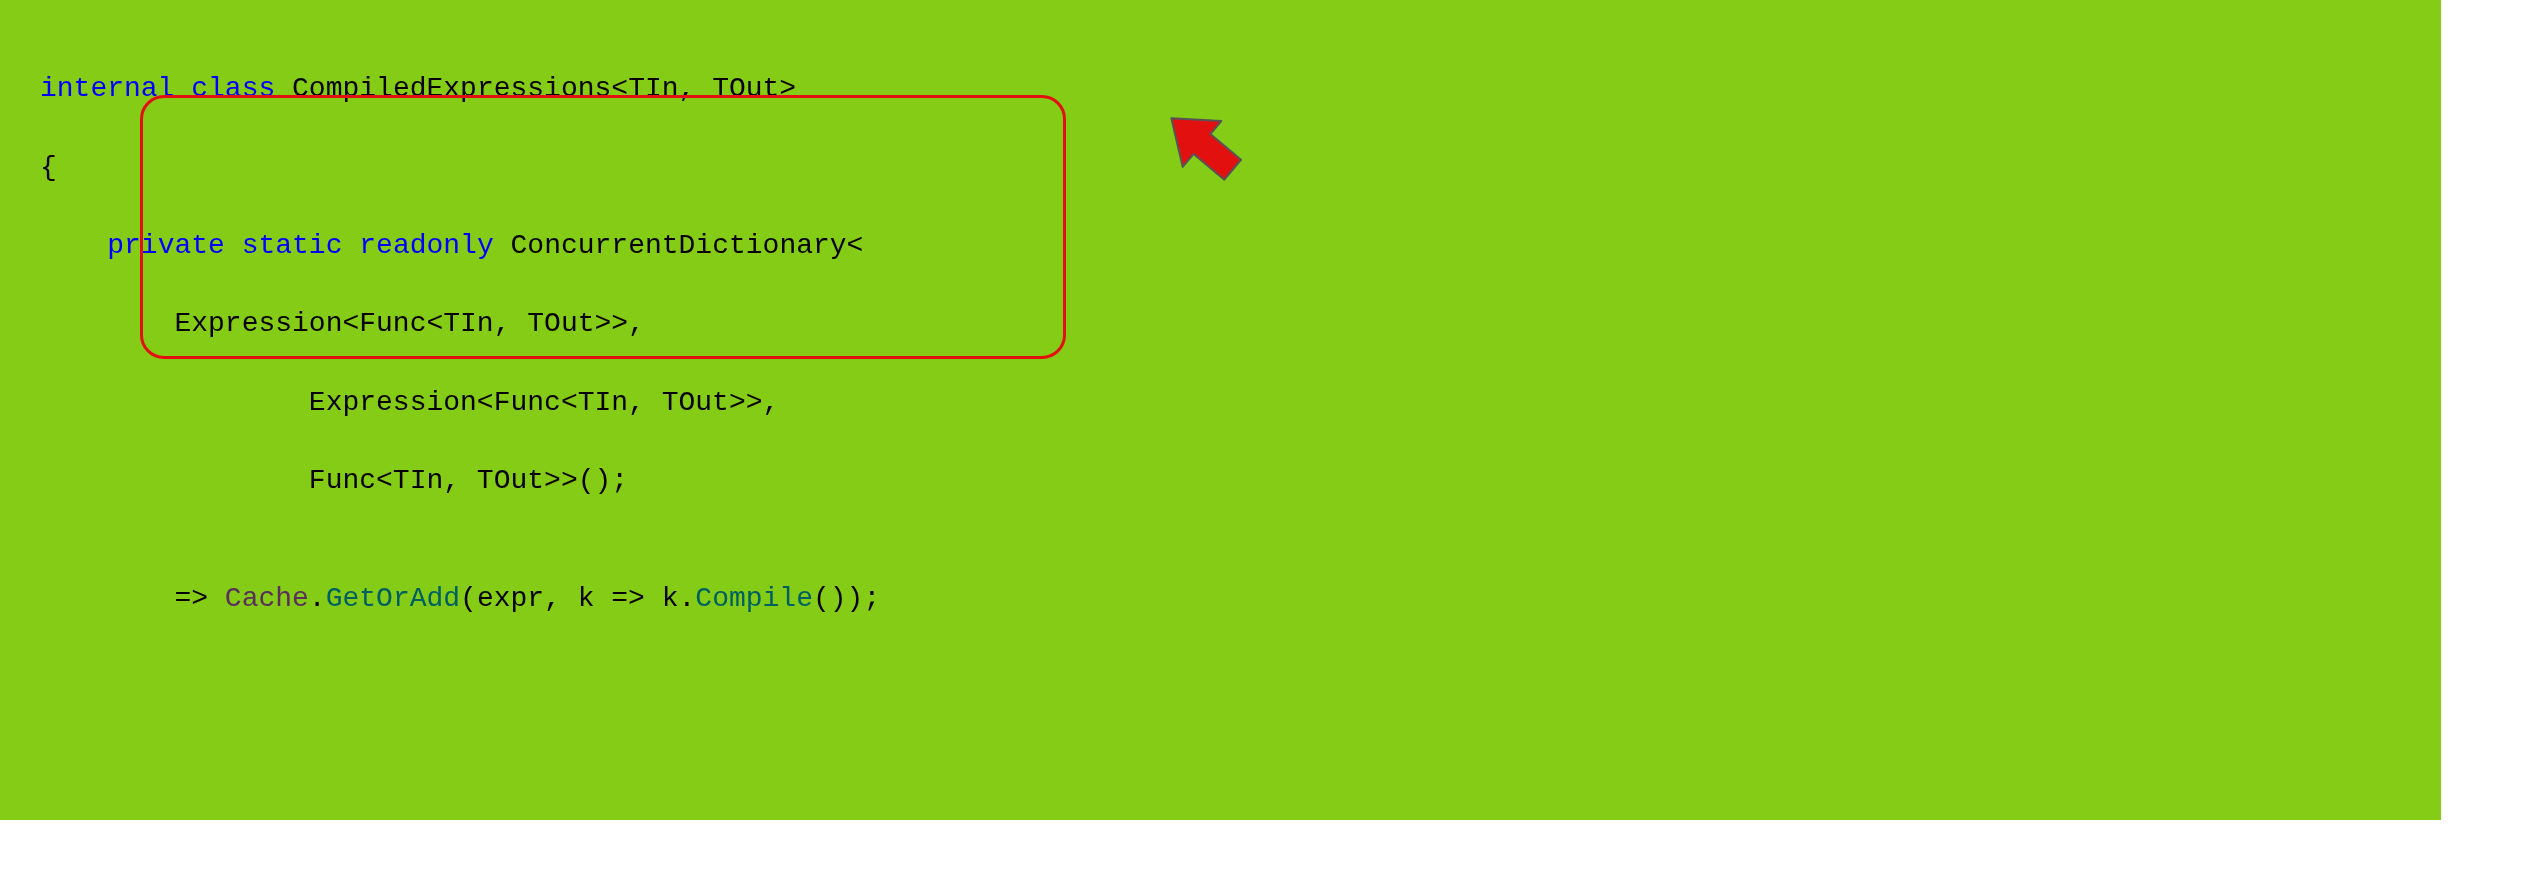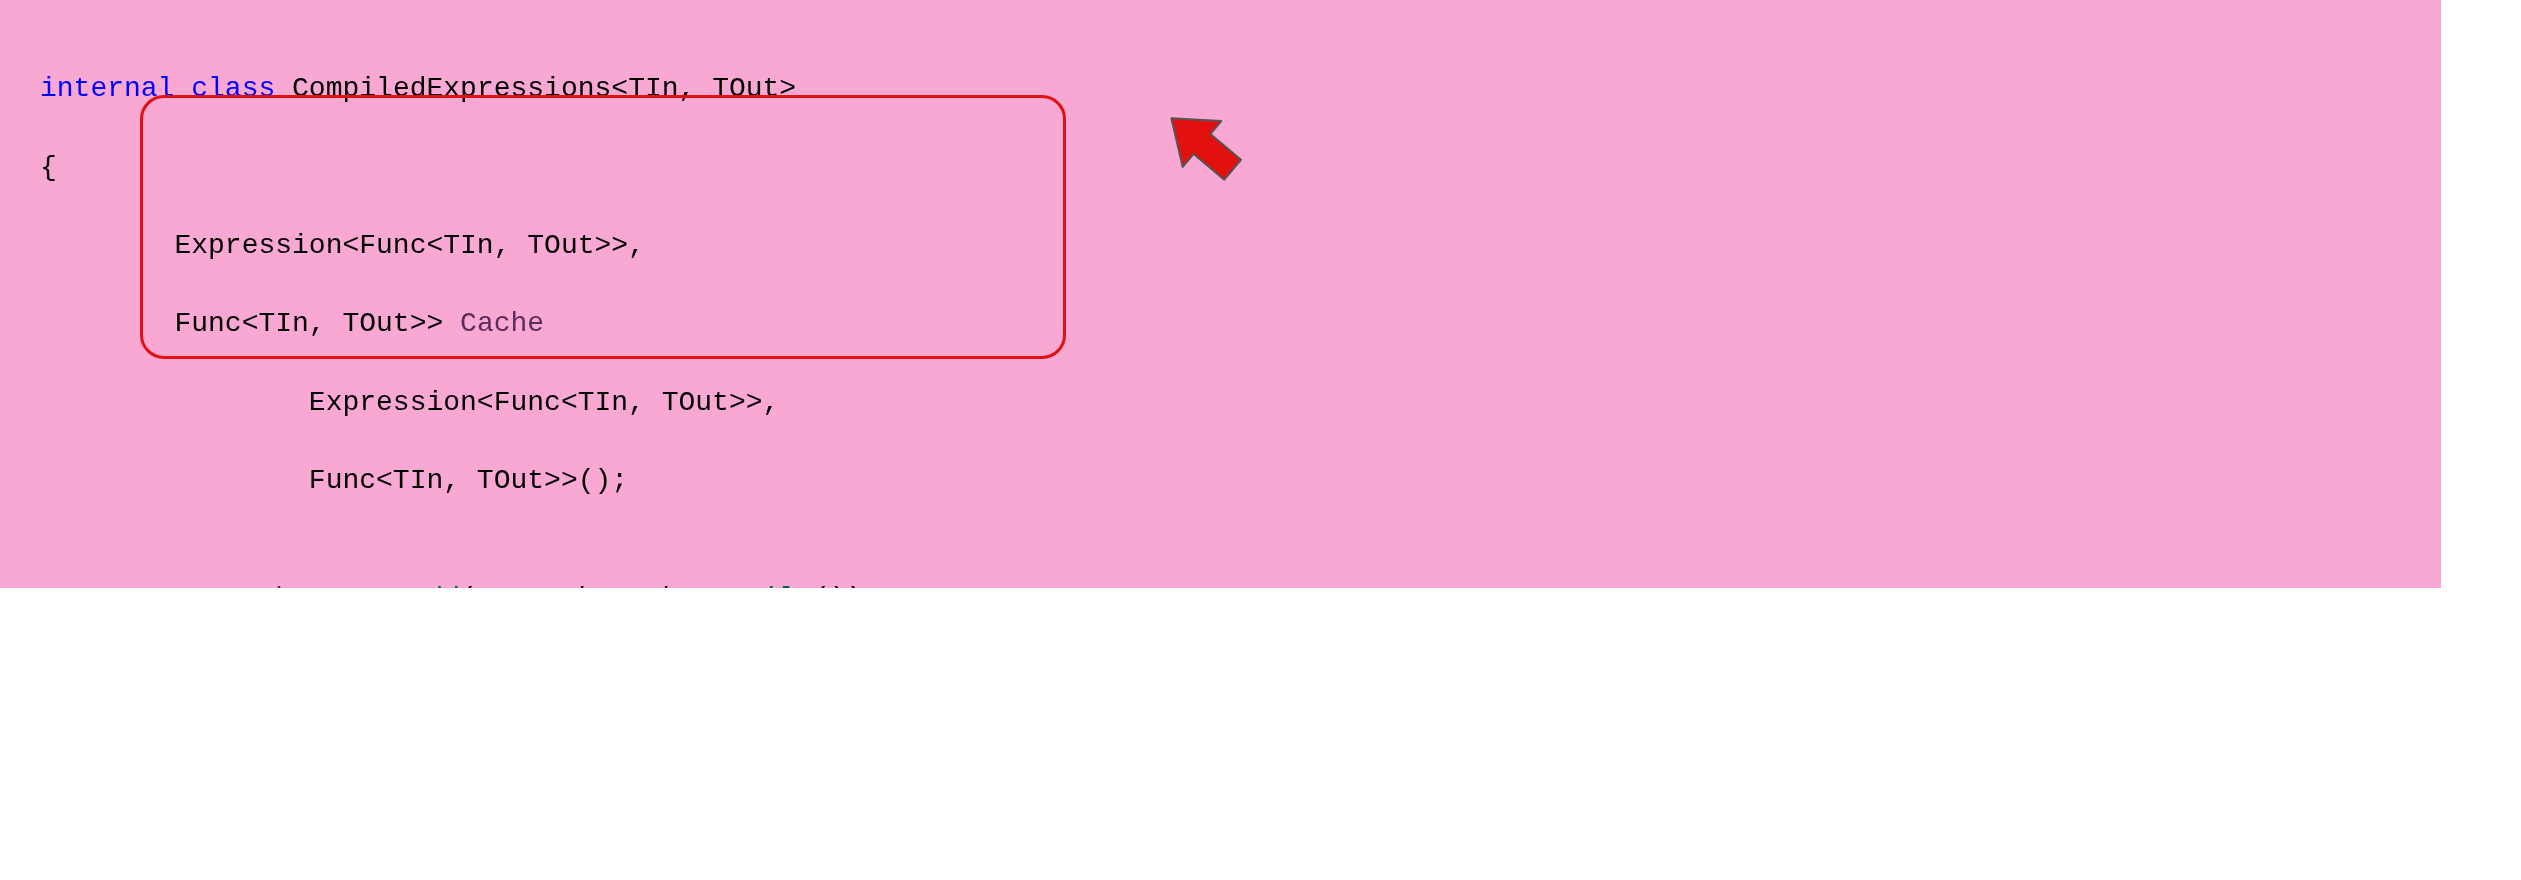--- a/index.html
+++ b/index.html
@@ -2,28 +2,28 @@
 <html><head>
 <meta charset="utf-8">
 <style>
   body {
     margin: 0;
     padding: 0;
     background: #fff;
     font-family: Consolas, 'Courier New', monospace;
   }
   .code-block {
-    background: #f9a8d4;
+    background: #84cc16;
     padding: 30px 40px 30px 40px;
     font-size: 28px;
     line-height: 1.4;
     white-space: pre;
     position: relative;
     width: 2441px;
-    height: 588px;
+    height: 820px;
     box-sizing: border-box;
   }
   .kw { color: #0000ff; }
   .type { color: #000000; }
   .ident { color: #5a2d5a; }
   .method { color: #006060; }
   .punct { color: #000; }
   .highlight-box {
     position: absolute;
     border: 3px solid #e31010;
@@ -35,22 +35,22 @@
     pointer-events: none;
   }
   .line { display: block; }
 </style>
 </head>
 <body>
 
 <div class="code-block">
 <span class="line"><span class="kw">internal</span> <span class="kw">class</span> <span class="type">CompiledExpressions</span><span class="type">&lt;TIn, TOut&gt;</span></span>
 <span class="line">{</span>
+<span class="line">    <span class="kw">private</span> <span class="kw">static</span> <span class="kw">readonly</span> <span class="type">ConcurrentDictionary</span><span class="punct">&lt;</span></span>
 <span class="line">        Expression&lt;Func&lt;TIn, TOut&gt;&gt;,</span>
-<span class="line"><span>        Func&lt;TIn, TOut&gt;&gt; </span><span class="ident">Cache</span></span>
 <span class="line">                Expression&lt;Func&lt;TIn, TOut&gt;&gt;,</span>
 <span class="line">                Func&lt;TIn, TOut&gt;&gt;();</span>
 <span class="line"></span>
 <span class="line"><span>        =&gt; </span><span class="ident">Cache</span><span>.</span><span class="method">GetOrAdd</span><span>(expr, k =&gt; k.</span><span class="method">Compile</span><span>());</span></span>
 
 
   <div class="highlight-box" style="top:95px;left:140px;width:920px;height:258px;"></div>
 
   <div class="arrow" style="top:60px;left:1080px;">
     <svg width="110" height="90" viewBox="0 0 110 90">

